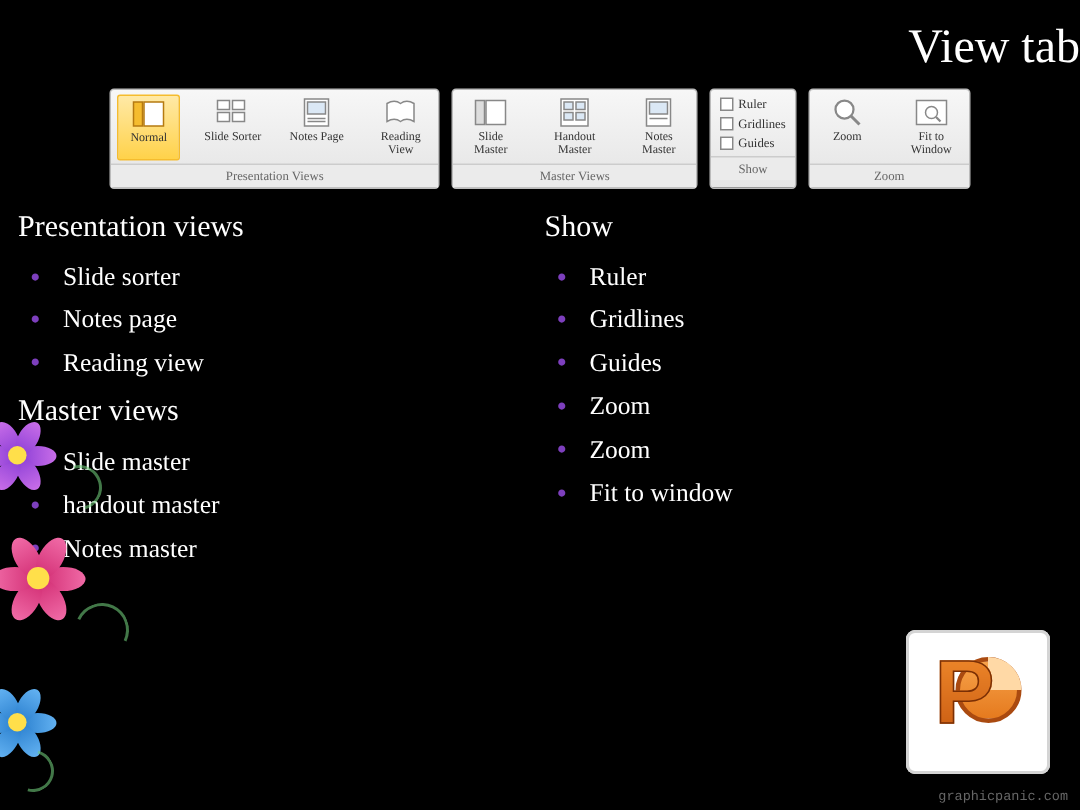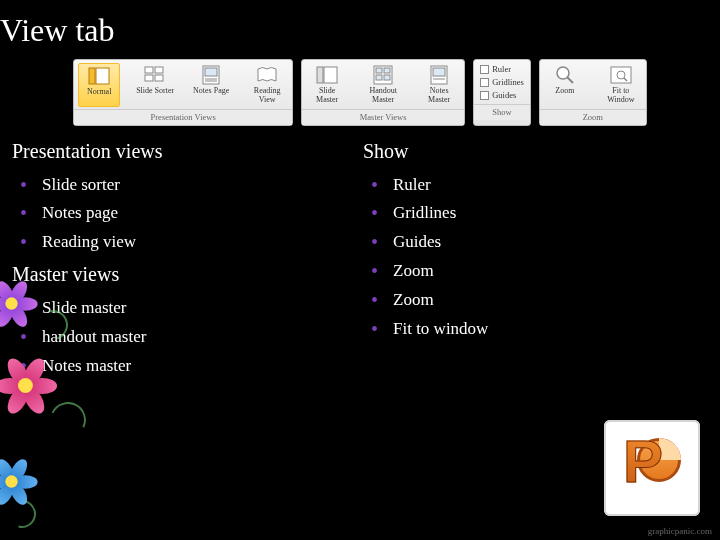--- a/index.html
+++ b/index.html
@@ -6,21 +6,21 @@
   body {
     width: 720px;
     height: 540px;
     background: #000;
     font-family: Georgia, 'Times New Roman', serif;
     color: #fff;
     position: relative;
     overflow: hidden;
   }
   .title {
-    text-align: left;
+    text-align: right;
     font-size: 32px;
     padding-top: 12px;
     padding-bottom: 10px;
     font-weight: normal;
   }
   .ribbon {
     display: flex;
     justify-content: center;
     gap: 8px;
     margin: 0 14px 14px;
@@ -200,21 +200,21 @@
     background-clip: text;
     color: transparent;
     -webkit-text-stroke: 1px #7a2f05;
   }
   .watermark {
     position: absolute;
     right: 8px;
     bottom: 4px;
     font-size: 9px;
     color: #666;
-    font-family: Liberation Serif, serif;
+    font-family: Liberation Mono, monospace;
   }
 </style>
 </head>
 <body>
 
 <h1 class="title">View tab</h1>
 
 <div class="ribbon">
 
   <div class="rib-group">

